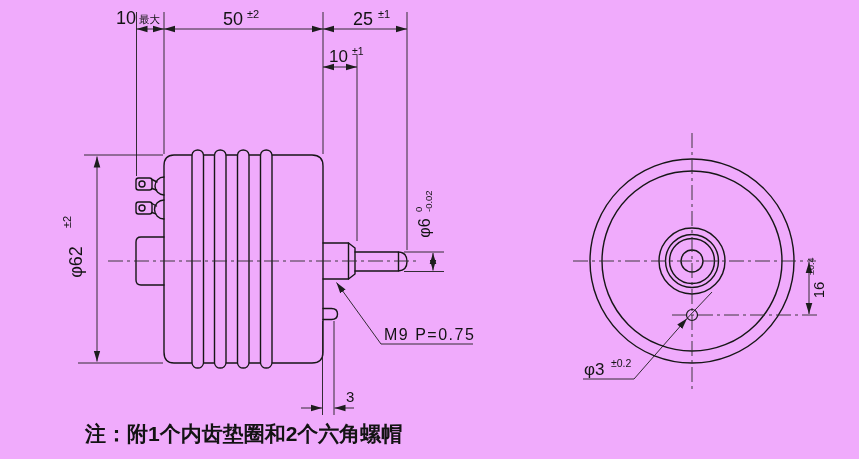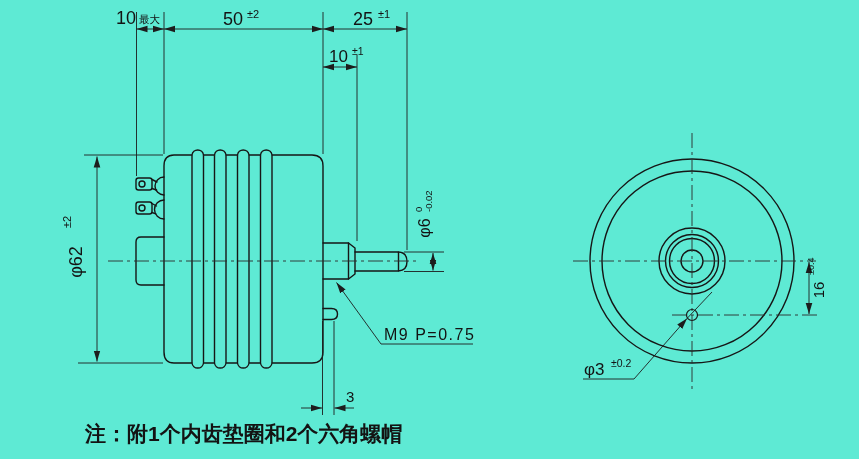--- a/index.html
+++ b/index.html
@@ -1,16 +1,16 @@
 <!DOCTYPE html>
 <html><head>
 <meta charset="utf-8">
 <style>
   html,body{margin:0;padding:0;background:#fff;}
-  .page{position:relative;width:859px;height:459px;background:#5eead4;overflow:hidden;}
+  .page{position:relative;width:859px;height:459px;background:#f0abfc;overflow:hidden;}
   svg{position:absolute;left:0;top:0;}
   .obj path,.obj line,.obj circle,.obj rect{fill:none;stroke:#161616;stroke-width:1.4;stroke-linecap:round;stroke-linejoin:round;}
   .cl line{stroke:#2a2a2a;stroke-width:0.9;stroke-dasharray:15 4 3 4;}
   .dim line{stroke:#1d1d1d;stroke-width:0.9;}
   .txt text{font-family:"Liberation Sans","DejaVu Sans",sans-serif;fill:#131313;}
   marker path{fill:#1d1d1d;stroke:none;}
 </style>
 </head>
 <body>
 

